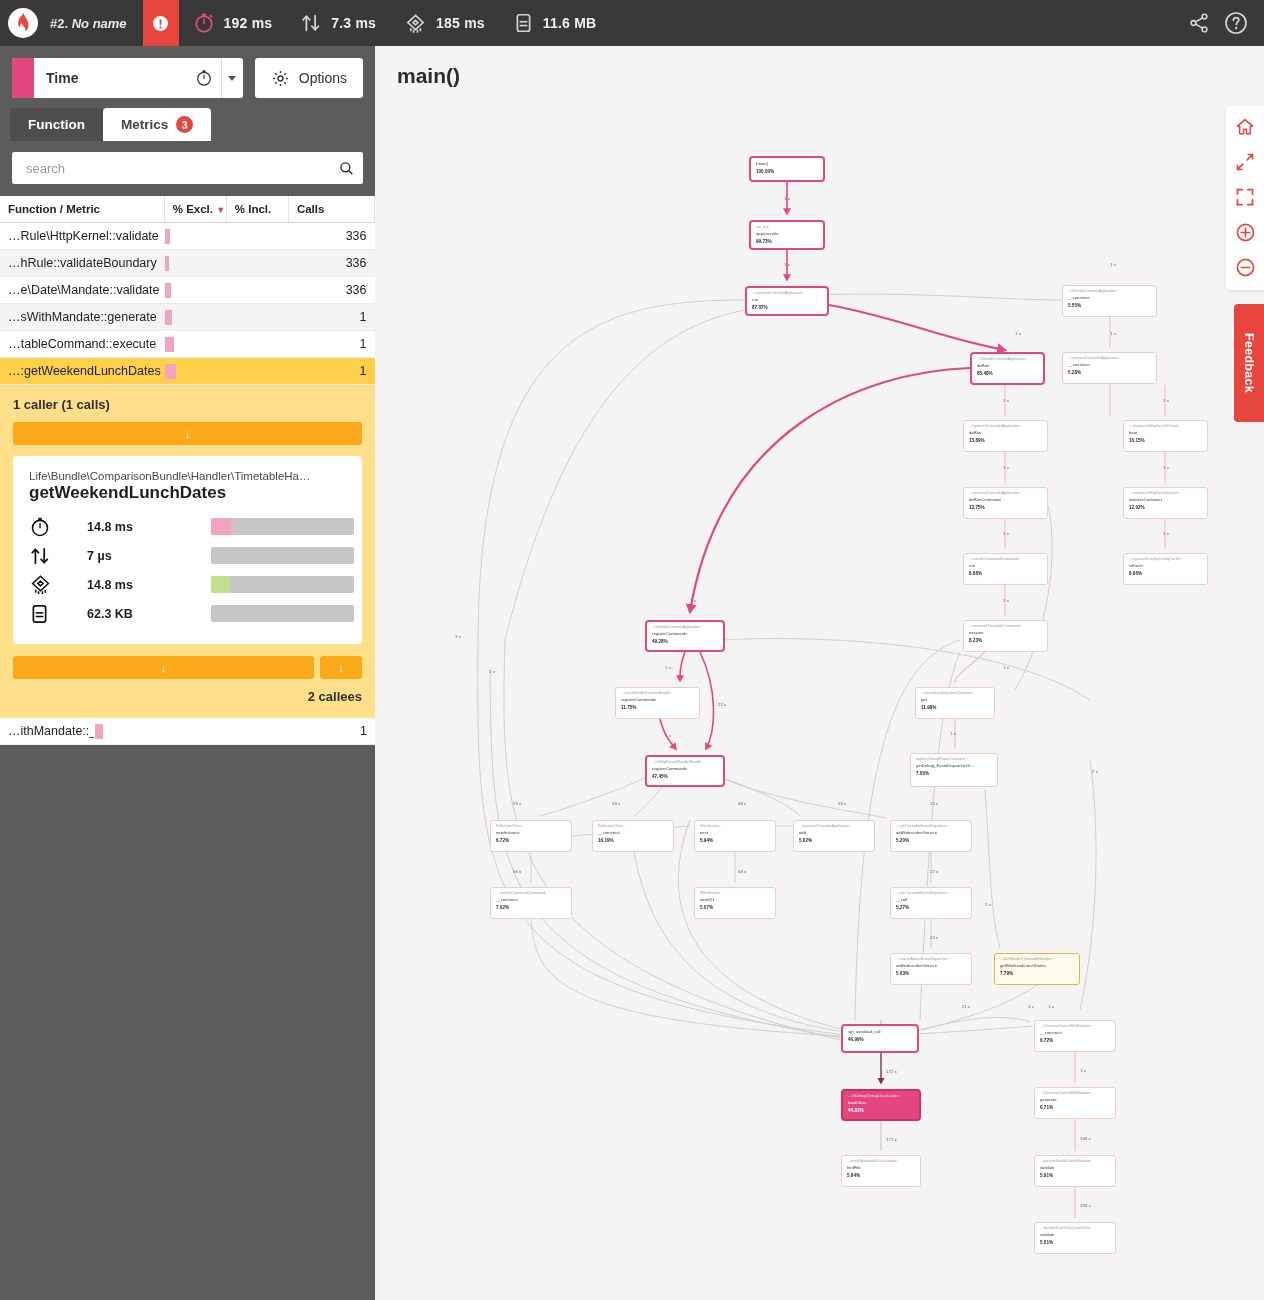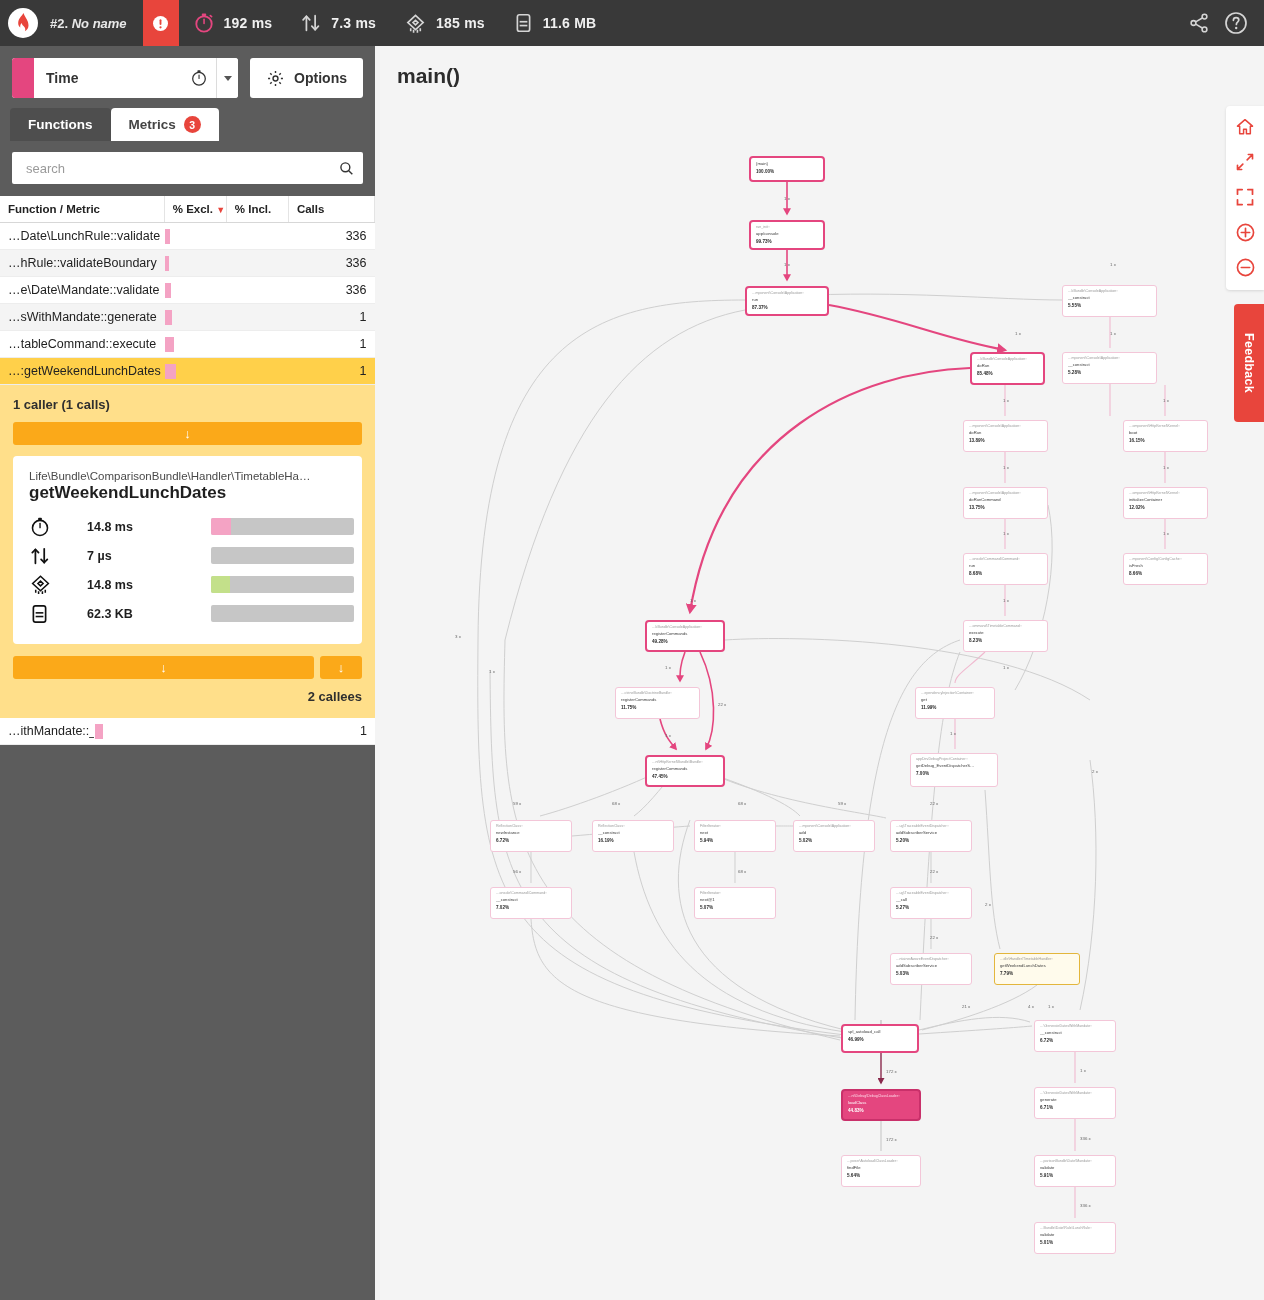--- a/index.html
+++ b/index.html
@@ -50,21 +50,21 @@
   .dim-swatch{ width:22px; height:40px; background:#e4467f;}
   .dim-label{ font-size:14px; font-weight:bold; color:#333; padding-left:12px;}
   .dim-icons{ margin-left:auto; display:flex; align-items:center; }
   .dim-caret{
     width:22px;height:40px;border-left:1px solid #dcdcdc;background:#fff;
     display:flex;align-items:center;justify-content:center;
   }
   .caret-dn{ width:0;height:0;border-left:4px solid transparent;border-right:4px solid transparent;border-top:5px solid #555;}
   .options-btn{
     height:40px; background:#fff; border-radius:3px; display:flex;
-    align-items:center; gap:9px; padding:0 16px; cursor:pointer;font-weight:bold;
+    align-items:center; gap:9px; padding:0 16px; cursor:pointer;
   }
   .options-btn span{ font-size:14px; color:#333; }
 
   .tabs{ display:flex; align-items:flex-end; padding-left:10px; height:33px;}
   .tab{
     height:33px; padding:0 18px; display:flex; align-items:center; gap:8px;
     font-size:13.5px; font-weight:bold; border-radius:4px 4px 0 0; cursor:pointer;
   }
   .tab.active{ background:#4e4e4e; color:#fff; }
   .tab.inactive{ background:#fff; color:#444; }
@@ -270,21 +270,21 @@
             <circle cx="12" cy="12" r="3.1"></circle>
             <path d="M12 2.6v2.6M12 18.8v2.6M2.6 12h2.6M18.8 12h2.6M5.3 5.3l1.9 1.9M16.8 16.8l1.9 1.9M18.7 5.3l-1.9 1.9M7.2 16.8l-1.9 1.9"></path>
           </g>
         </svg>
       <span>Options</span>
     </div>
   </div>
 
   <div class="tabs">
     <div class="tab active">
-      <span>Functions</span>
+      <span>Function</span>
     </div>
     <div class="tab inactive">
       <span>Metrics</span>
       <span class="tab-badge">3</span>
     </div>
   </div>
 
   <div class="searchwrap">
     <div class="searchbox">
       <input placeholder="search" style="">
@@ -304,21 +304,21 @@
         <th class="c-excl">
           <span>% Excl.</span>
           <span style="color:#e8453c;font-size:9px">▼</span>
         </th>
         <th class="c-incl">% Incl.</th>
         <th class="c-calls">Calls</th>
       </tr>
     </thead>
     <tbody>
         <tr>
-          <td class="name">…Date\LunchRule::validate</td>
+          <td class="name">…Rule\HttpKernel::validate</td>
           <td class="bar-cell"><span class="bar-excl" style="width: 5px;"></span></td>
           <td></td>
           <td class="calls">336</td>
         </tr>
         <tr class="alt">
           <td class="name">…hRule::validateBoundary</td>
           <td class="bar-cell"><span class="bar-excl" style="width: 4px;"></span></td>
           <td></td>
           <td class="calls">336</td>
         </tr>

